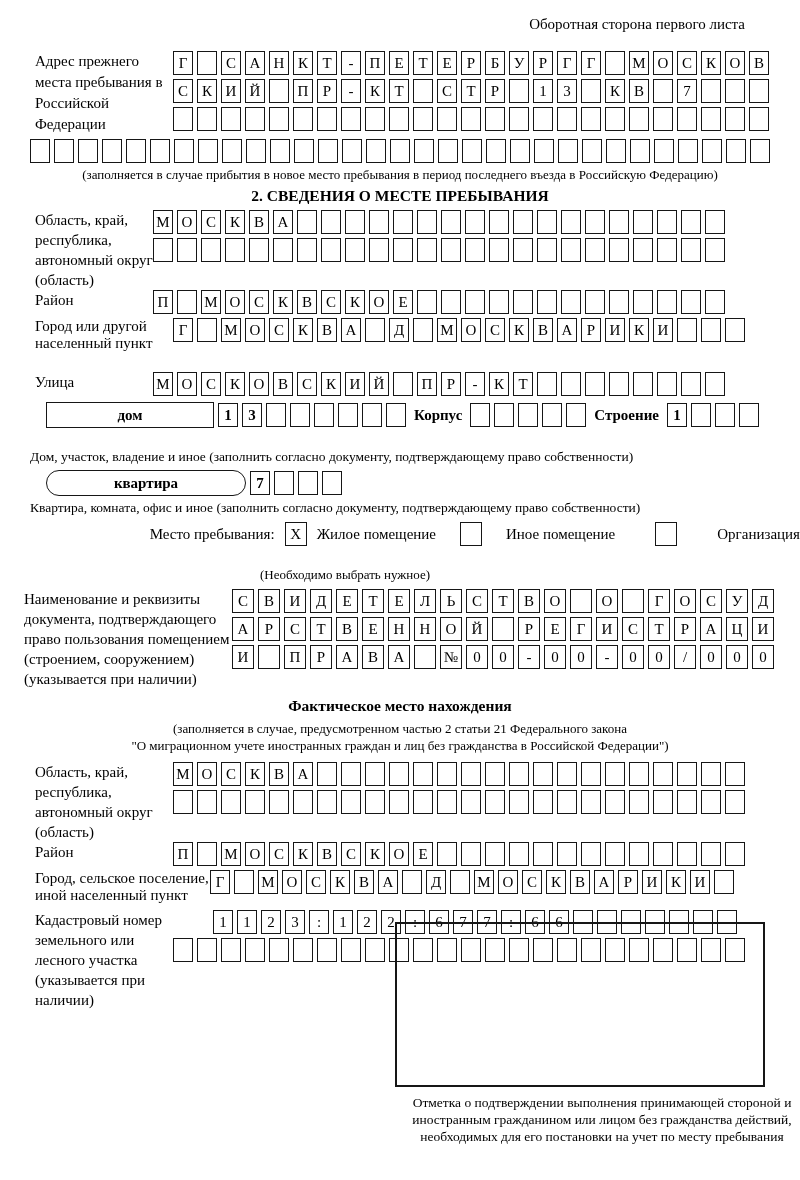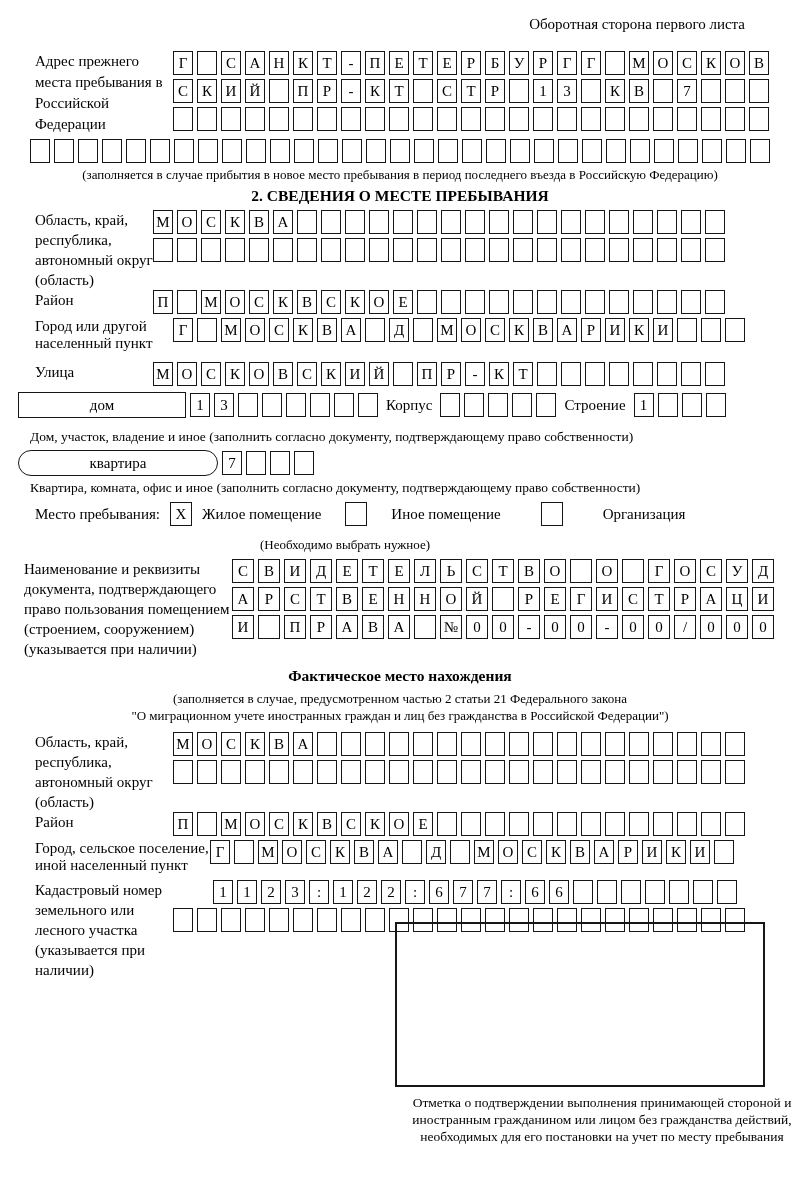--- a/index.html
+++ b/index.html
@@ -26,50 +26,50 @@
     font-size:15px;
   }
   .docrow .cell { width:22px; }
   .indent40 { margin-left:40px; }
 
   .fullrow { margin-left:30px; margin-top:4px; }
   .note { font-size:13px; line-height:17px; }
   .center { text-align:center; }
   .sec-title { font-weight:bold; font-size:15.5px; text-align:center; margin-top:4px; }
 
-  .inline-band { display:flex; align-items:center; margin-left:18px; }
+  .inline-band { display:flex; align-items:center; margin-left:46px;font-weight:bold; }
   .widebox {
     height:26px; box-sizing:border-box; border:1.8px solid #161616;
     display:flex; align-items:center; justify-content:center; font-size:15px; flex:none;
   }
   .dombox { width:168px; }
   .kvartirabox { width:200px;border-radius:13px; }
   .caption { font-size:13.5px; line-height:17px; margin-left:30px; }
   .smalllbl { font-size:15px; padding:0 8px; flex:none; }
 
   .checkbox {
     width:22px; height:24px; box-sizing:border-box; border:1.8px solid #161616;
     display:flex; align-items:center; justify-content:center; font-size:15px; flex:none;
   }
-  .mesto { margin-left:35px; margin-top:6px; display:flex; align-items:center; font-size:15px; }
+  .mesto { margin-left:35px; margin-top:6px; display:flex; align-items:center; font-size:15px;justify-content:flex-end; }
   .mesto .gap-s { width:10px; flex:none; }
   .mesto .gap-m { width:24px; flex:none; }
   .mesto .gap-l { width:40px; flex:none; }
 
   .stamp-box {
     position:absolute; left:395px; top:922px; width:370px; height:165px;
     border:2px solid #161616; box-sizing:border-box;
   }
   .stamp-caption {
     position:absolute; left:397px; top:1094px; width:410px;
     font-size:13.5px; line-height:17px; text-align:center;
   }
   .mt3 { margin-top:3px; } .mt4 { margin-top:4px; } .mt5 { margin-top:5px; }
   .mt6 { margin-top:6px; } .mt8 { margin-top:8px; } .mt18 { margin-top:18px; }
-  .mt2 { margin-top:10px; }
+  .mt2 { margin-top:20px; }
 </style>
 </head>
 <body>
 
 <div class="page">
 
   <div class="back-title">Оборотная сторона первого листа</div>
 
   <div class="band mt18">
     <div class="label lh22 w173">Адрес прежнего места пребывания в Российской Федерации</div>

